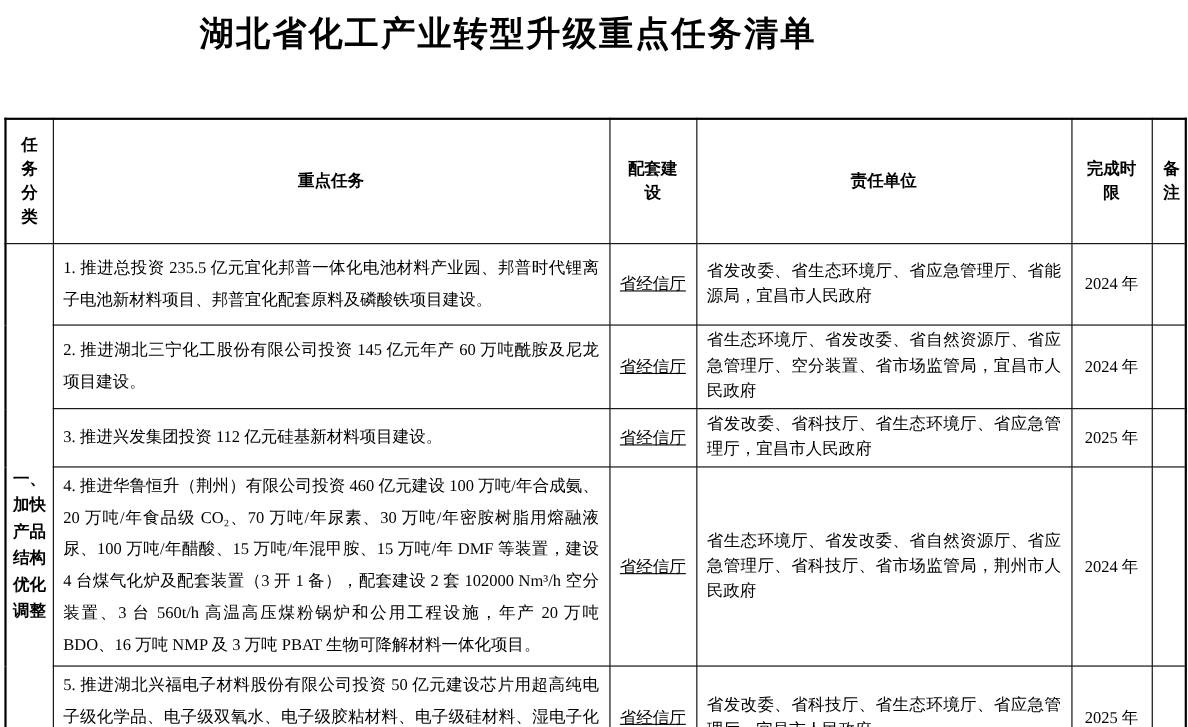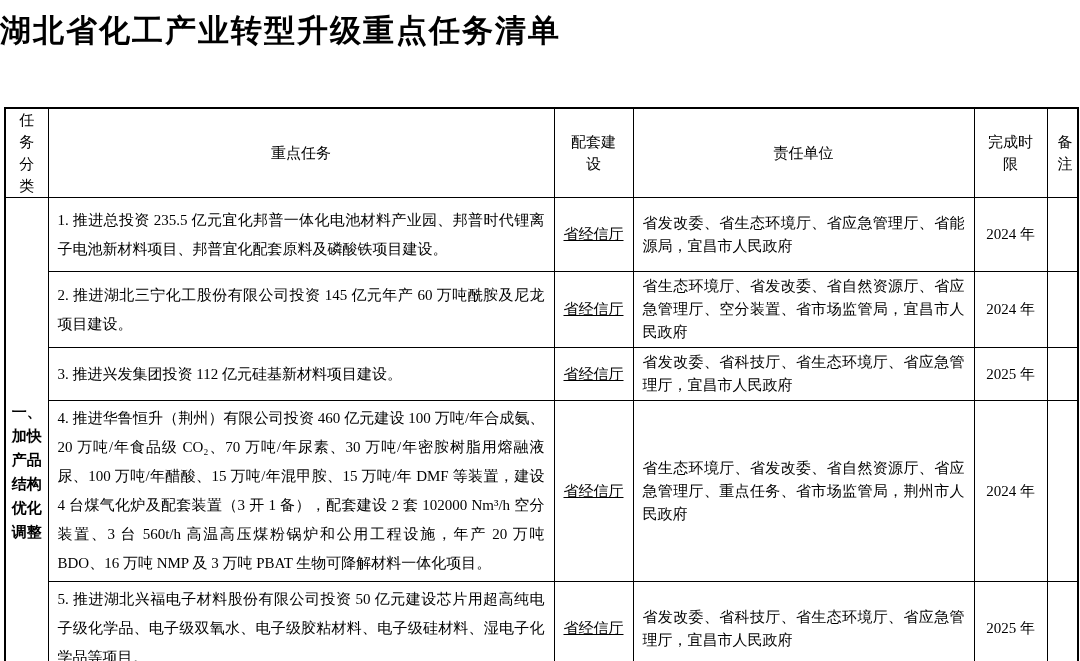--- a/index.html
+++ b/index.html
@@ -6,44 +6,44 @@
     margin: 0; padding: 0;
     width: 1080px; height: 661px;
     background: #ffffff;
     color: #000000;
     font-family: "Liberation Serif", "DejaVu Serif", serif;
   }
   .page { position: relative; width: 1080px; height: 661px; overflow: hidden; }
   .doc-title {
     position: absolute;
     top: 10px; left: 0; width: 924px;
-    text-align: left;
+    text-align: center;
     font-size: 31px;
     font-weight: bold;
     letter-spacing: 2px;
     white-space: nowrap;
   }
   table.task-table {
     position: absolute;
     left: 4px; top: 107px;
     width: 1073px;
     border-collapse: collapse;
     table-layout: fixed;
     border: 2px solid #000;
   }
   .task-table th, .task-table td {
     border: 1px solid #000;
     font-size: 15px;
     vertical-align: middle;
     overflow: hidden;
   }
   .task-table th {
-    font-weight: normal;
+    font-weight: bold;
     text-align: center;
-    padding: 0 10px;
+    padding: 12px 10px;
     line-height: 22px;
     margin-top: 14px;
   }
   tr.hrow  { height: 56px; }
   tr.r1 { height: 74px; }
   tr.r2 { height: 68px; margin-top: 16px; }
   tr.r3 { height: 50px; }
   tr.r4 { height: 153px; }
   tr.r5 { height: 75px; padding-left: 16px; }
   tr.r6 { height: 72px; }
@@ -119,21 +119,21 @@
       <tr class="r3">
         <td class="task-cell">3. 推进兴发集团投资 112 亿元硅基新材料项目建设。</td>
         <td class="lead-cell">省经信厅</td>
         <td class="resp-cell">省发改委、省科技厅、省生态环境厅、省应急管理厅，宜昌市人民政府</td>
         <td class="deadline-cell">2025 年</td>
         <td class="remark-cell"></td>
       </tr>
       <tr class="r4">
         <td class="task-cell">4. 推进华鲁恒升（荆州）有限公司投资 460 亿元建设 100 万吨/年合成氨、20 万吨/年食品级 CO₂、70 万吨/年尿素、30 万吨/年密胺树脂用熔融液尿、100 万吨/年醋酸、15 万吨/年混甲胺、15 万吨/年 DMF 等装置，建设 4 台煤气化炉及配套装置（3 开 1 备），配套建设 2 套 102000  Nm³/h 空分装置、3 台 560t/h 高温高压煤粉锅炉和公用工程设施，年产 20 万吨 BDO、16 万吨 NMP 及 3 万吨 PBAT 生物可降解材料一体化项目。</td>
         <td class="lead-cell">省经信厅</td>
-        <td class="resp-cell">省生态环境厅、省发改委、省自然资源厅、省应急管理厅、重点任务、省市场监管局，荆州市人民政府</td>
+        <td class="resp-cell">省生态环境厅、省发改委、省自然资源厅、省应急管理厅、省科技厅、省市场监管局，荆州市人民政府</td>
         <td class="deadline-cell">2024 年</td>
         <td class="remark-cell"></td>
       </tr>
       <tr class="r5">
         <td class="task-cell">5. 推进湖北兴福电子材料股份有限公司投资 50 亿元建设芯片用超高纯电子级化学品、电子级双氧水、电子级胶粘材料、电子级硅材料、湿电子化学品等项目。</td>
         <td class="lead-cell">省经信厅</td>
         <td class="resp-cell">省发改委、省科技厅、省生态环境厅、省应急管理厅，宜昌市人民政府</td>
         <td class="deadline-cell">2025 年</td>
         <td class="remark-cell"></td>
       </tr>

